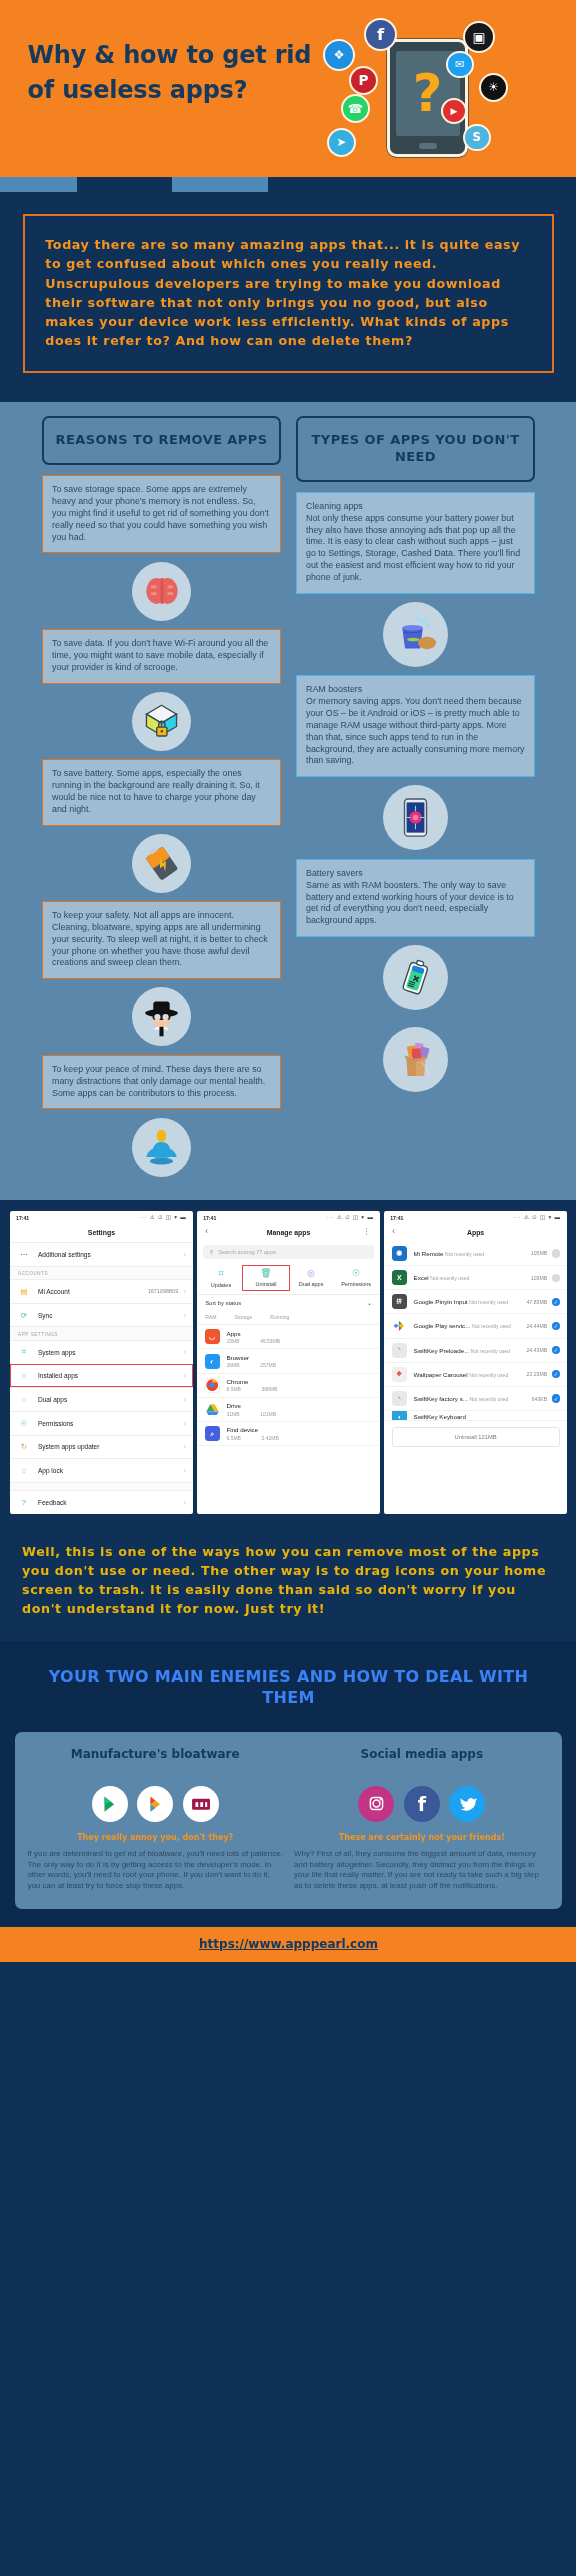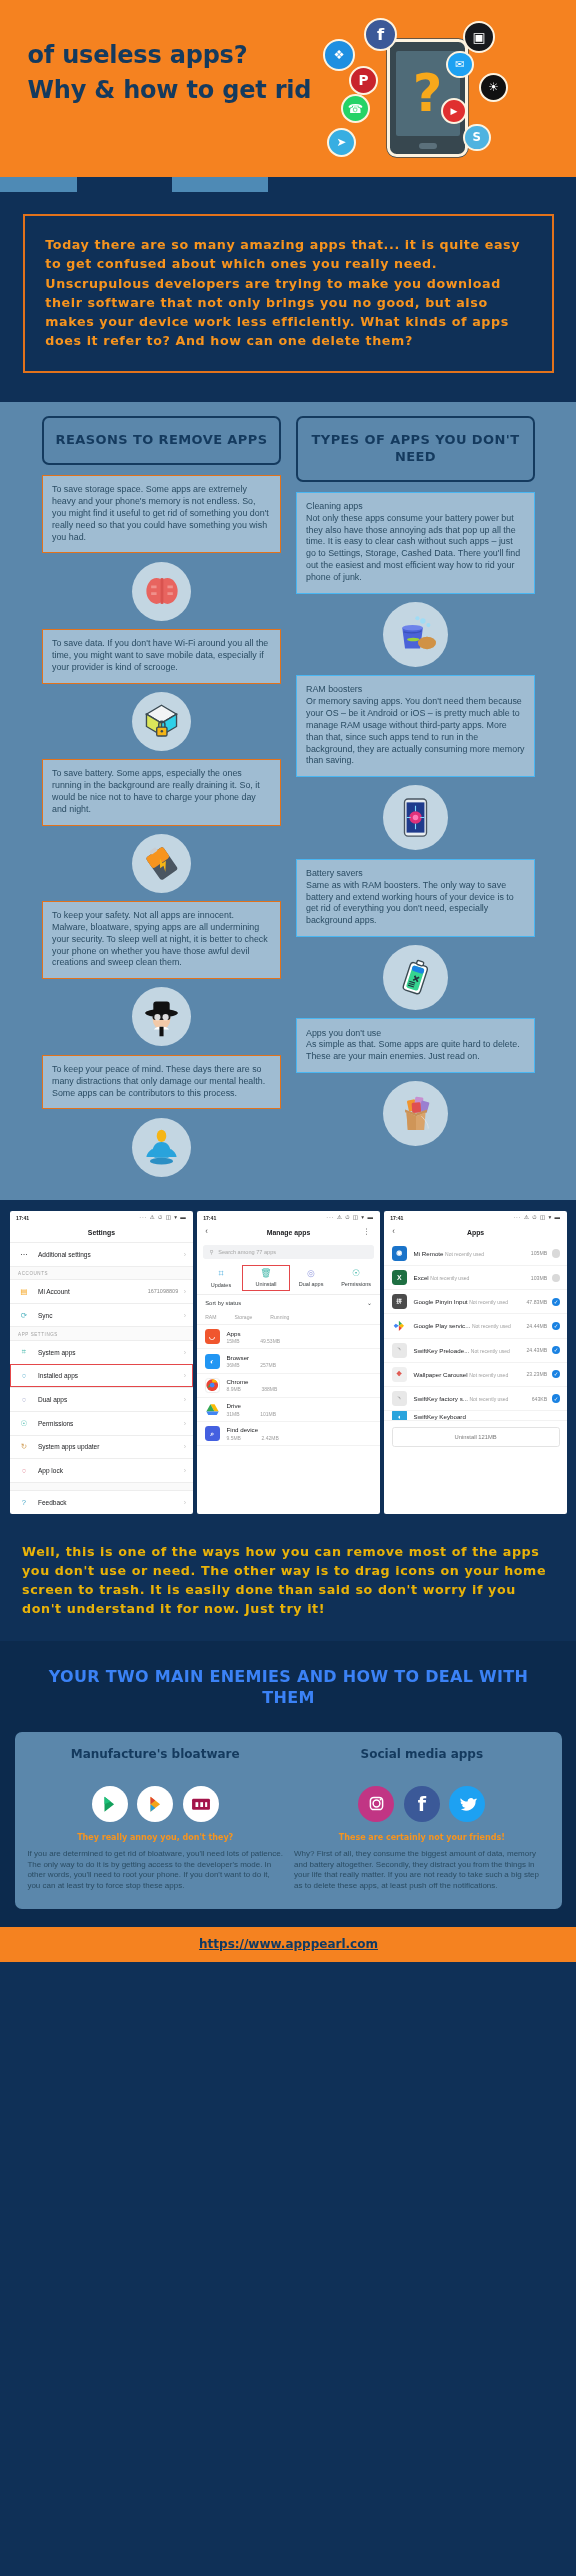--- a/index.html
+++ b/index.html
@@ -271,22 +271,22 @@
     font-family: "DejaVu Sans", sans-serif;
   }
 </style>
 </head>
 <body>
 
 <div class="page">
 
   <div class="header">
     <div class="header-title">
+      <div>Why &amp; how to get rid</div>
       <div>of useless apps?</div>
-      <div>Why &amp; how to get rid</div>
     </div>
 
     <div class="header-art">
       <div class="phone-body">
         <div class="phone-screen">
           <div class="phone-q">?</div>
         </div>
         <div class="phone-home"></div>
       </div>
 
@@ -355,21 +355,21 @@
               <g transform="rotate(-35 31 29)">
                 <rect x="16" y="10" width="30" height="40" rx="4" fill="#4a5661"></rect>
                 <rect x="16" y="10" width="30" height="19" rx="4" fill="#f7941e"></rect>
                 <rect x="26" y="5" width="11" height="6" rx="2" fill="#c9cdd1"></rect>
                 <path d="M33 22l-8 12h6l-3 9 10-13h-6z" fill="#f5b516"></path>
               </g>
             </svg>
           </div>
         </div>
 
-        <div class="card">To keep your safety. Not all apps are innocent. Malware, bloatware, spying apps are all undermining your security. To sleep well at night, it is better to check your phone on whether you have those awful devil creations and sweep clean them.</div>
+        <div class="card">To keep your safety. Not all apps are innocent. Cleaning, bloatware, spying apps are all undermining your security. To sleep well at night, it is better to check your phone on whether you have those awful devil creations and sweep clean them.</div>
         <div class="iconslot">
           <div class="circ">
             <svg width="45" height="43" viewBox="0 0 66 62">
               <ellipse cx="33" cy="34" rx="13" ry="16" fill="#f2c9a8"></ellipse>
               <ellipse cx="33" cy="26" rx="24" ry="6" fill="#111"></ellipse>
               <rect x="21" y="9" width="24" height="17" rx="4" fill="#111"></rect>
               <rect x="20" y="28" width="26" height="8" rx="4" fill="#1b1b1b"></rect>
               <circle cx="27" cy="32" r="4.5" fill="#fff" opacity="0.85"></circle>
               <circle cx="39" cy="32" r="4.5" fill="#fff" opacity="0.85"></circle>
               <path d="M22 50c3-6 19-6 22 0z" fill="#fff"></path>
@@ -443,24 +443,20 @@
                 <rect x="25" y="5" width="10" height="6" rx="2" fill="#fff" stroke="#3b4a52" stroke-width="2"></rect>
                 <rect x="21" y="14" width="18" height="34" rx="3" fill="#36d490"></rect>
                 <rect x="21" y="14" width="18" height="8" rx="3" fill="#1a82e2"></rect>
                 <path d="M28 28l7 7M35 28l-7 7" stroke="#22343f" stroke-width="2.6"></path>
                 <path d="M23 38h9M23 41h9M23 44h9" stroke="#22343f" stroke-width="1.6"></path>
               </g>
             </svg>
           </div>
         </div>
 
-        <div class="card">
-          <span class="card-title">Apps you don't use</span>
-          <span>As simple as that. Some apps are quite hard to delete. These are your main enemies. Just read on.</span>
-        </div>
         <div class="iconslot">
           <div class="circ big">
             <svg width="44" height="41" viewBox="0 0 64 60">
               <rect x="20" y="10" width="12" height="16" rx="2" fill="#f0952f" transform="rotate(-12 26 18)"></rect>
               <rect x="30" y="6" width="12" height="16" rx="2" fill="#c78fd0" transform="rotate(8 36 14)"></rect>
               <rect x="38" y="12" width="12" height="16" rx="2" fill="#9b7fd0" transform="rotate(16 44 20)"></rect>
               <rect x="26" y="14" width="13" height="15" rx="2" fill="#e04f4f" transform="rotate(-4 32 21)"></rect>
               <polygon points="16,24 32,30 48,24 48,28 32,34 16,28" fill="#c99158"></polygon>
               <polygon points="18,28 32,34 46,28 44,54 20,54" fill="#d9a36a"></polygon>
               <polygon points="18,28 32,34 32,54 20,54" fill="#cf9558"></polygon>

